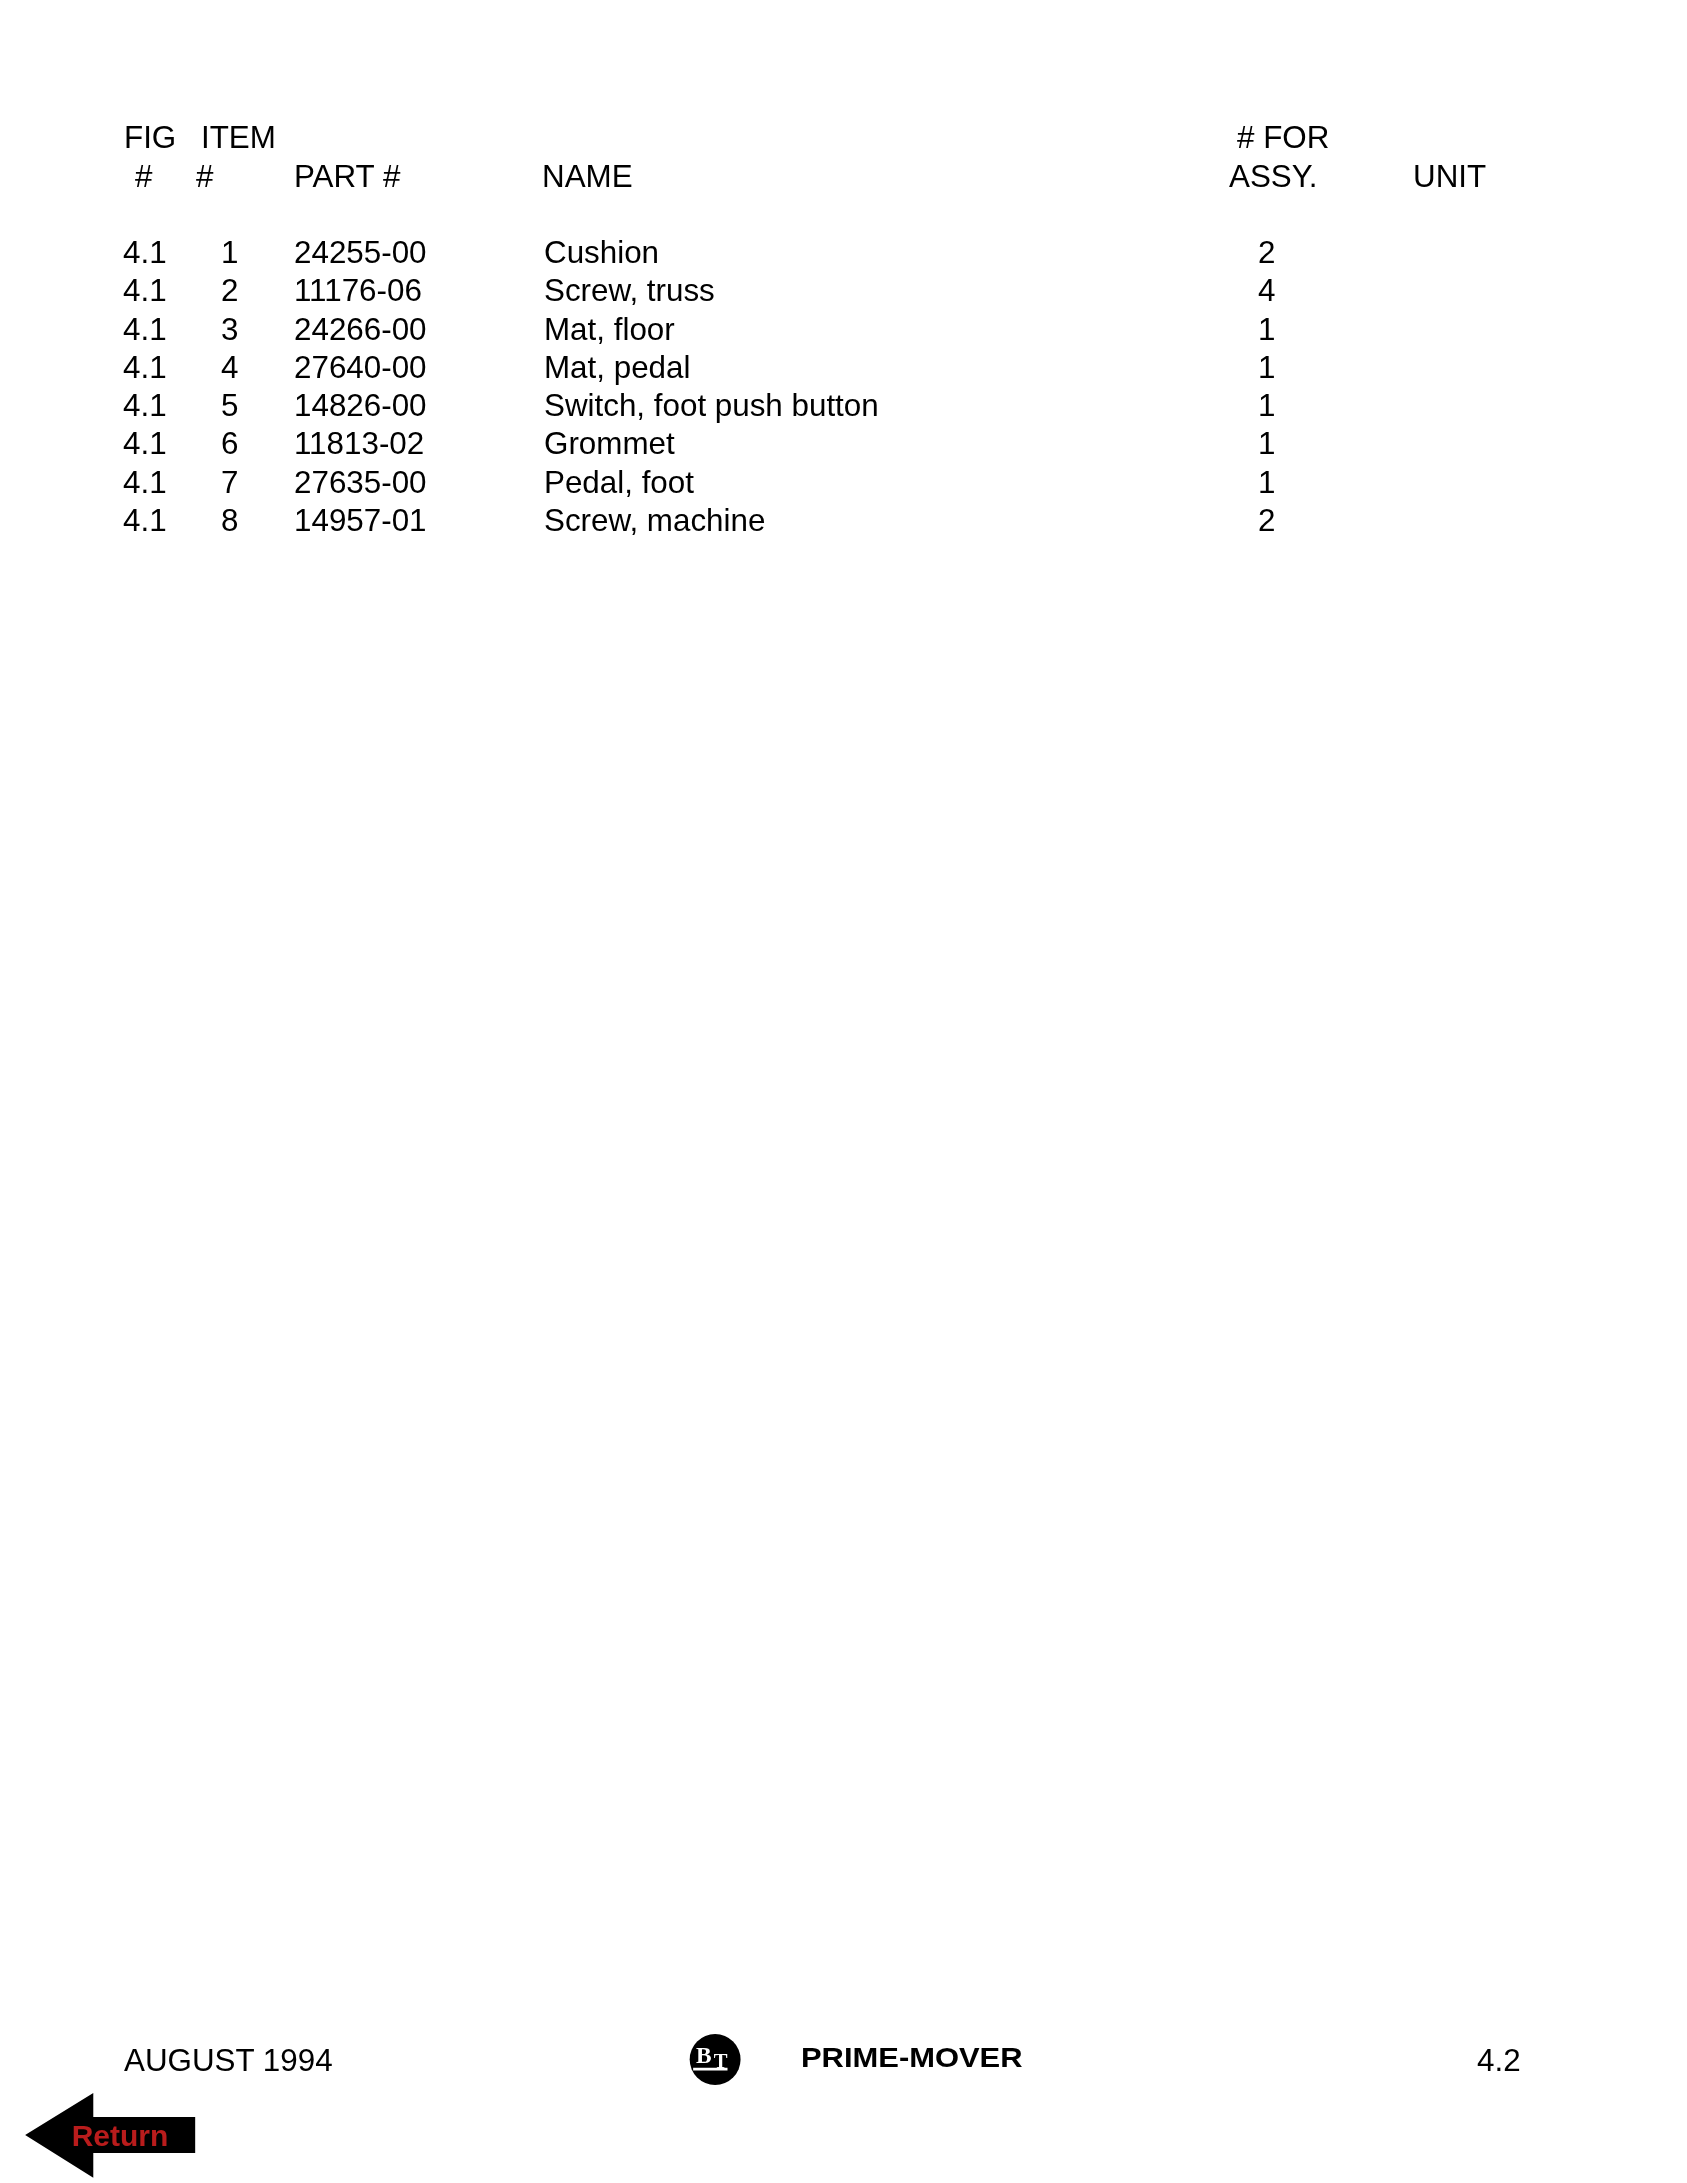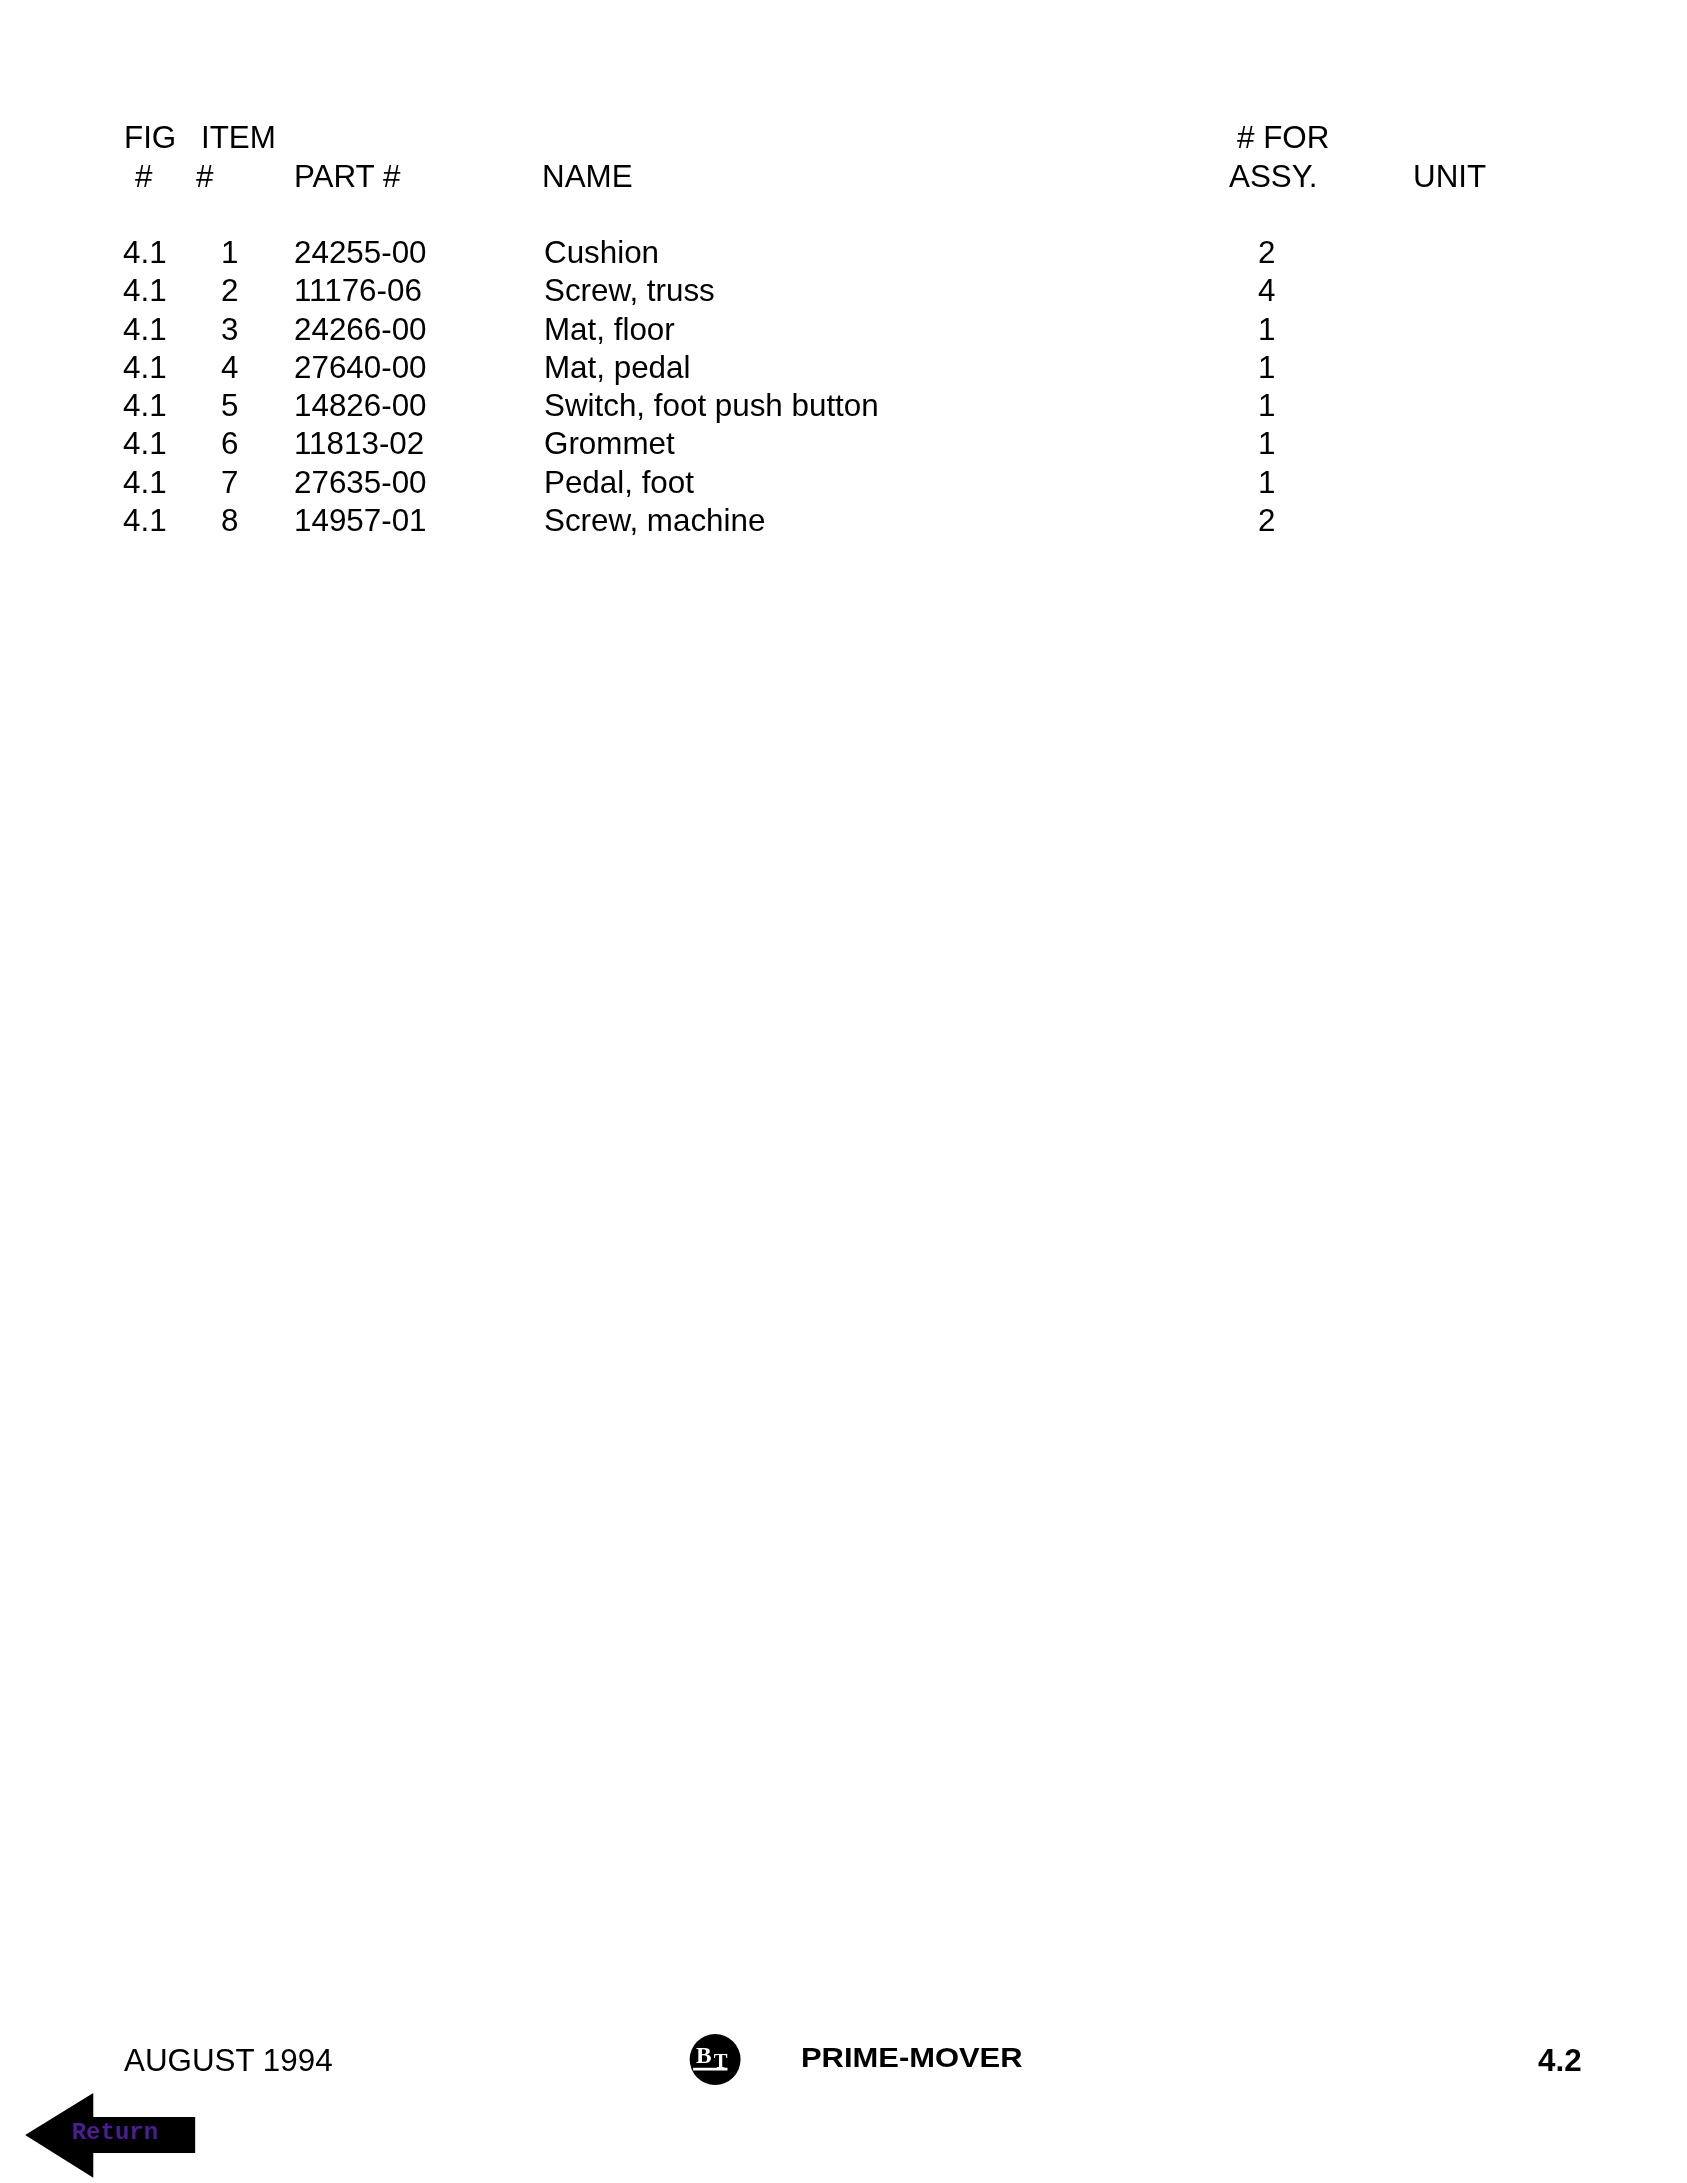--- a/index.html
+++ b/index.html
@@ -48,26 +48,25 @@
       left: 20.7px;
       top: 2088px;
       width: 179px;
       height: 94px;
       cursor: pointer;
     }
     .return-label {
       position: absolute;
       left: 51px;
       top: 33px;
-      color: #4c1d95;
+      color: #b91c1c;
       font-weight: bold;
-      font-size: 24px;
+      font-size: 30px;
       line-height: 1;
       white-space: nowrap;
-      font-family: Liberation Mono, monospace;
     }
   </style>
 </head>
 <body>
 
 <div>
   <div>
     <span class="txt hdr" style="left:124px; top:121px;">FIG</span>
     <span class="txt hdr" style="left:135px; top:160px;">#</span>
     <span class="txt hdr" style="left:201px; top:121px;">ITEM</span>
@@ -143,21 +142,21 @@
   <div class="logo">
     <svg width="55" height="55" viewBox="0 0 80 80" style="position:absolute; left:0; top:0;">
       <circle cx="38" cy="40" r="37" fill="#000"></circle>
       <text x="10" y="45" font-family="Liberation Serif, serif" font-weight="bold" font-size="34" fill="#fff">B</text>
       <text x="36" y="52" font-family="Liberation Serif, serif" font-weight="bold" font-size="30" fill="#fff">T</text>
       <rect x="6" y="52" width="50" height="4" fill="#fff"></rect>
     </svg>
     <span class="logo-text">PRIME-MOVER</span>
   </div>
 
-  <span class="txt" style="left:1538px; top:2044px;font-weight:bold;">4.2</span>
+  <span class="txt" style="left:1477px; top:2044px;">4.2</span>
 
   <div class="return-btn">
     <svg width="179" height="94" viewBox="0 0 260 136" style="position:absolute; left:0; top:0;">
       <polygon points="6,68 105,7 105,42 253,42 253,94 105,94 105,130" fill="#000"></polygon>
     </svg>
     <span class="return-label">Return</span>
   </div>
 </div>
 
 

